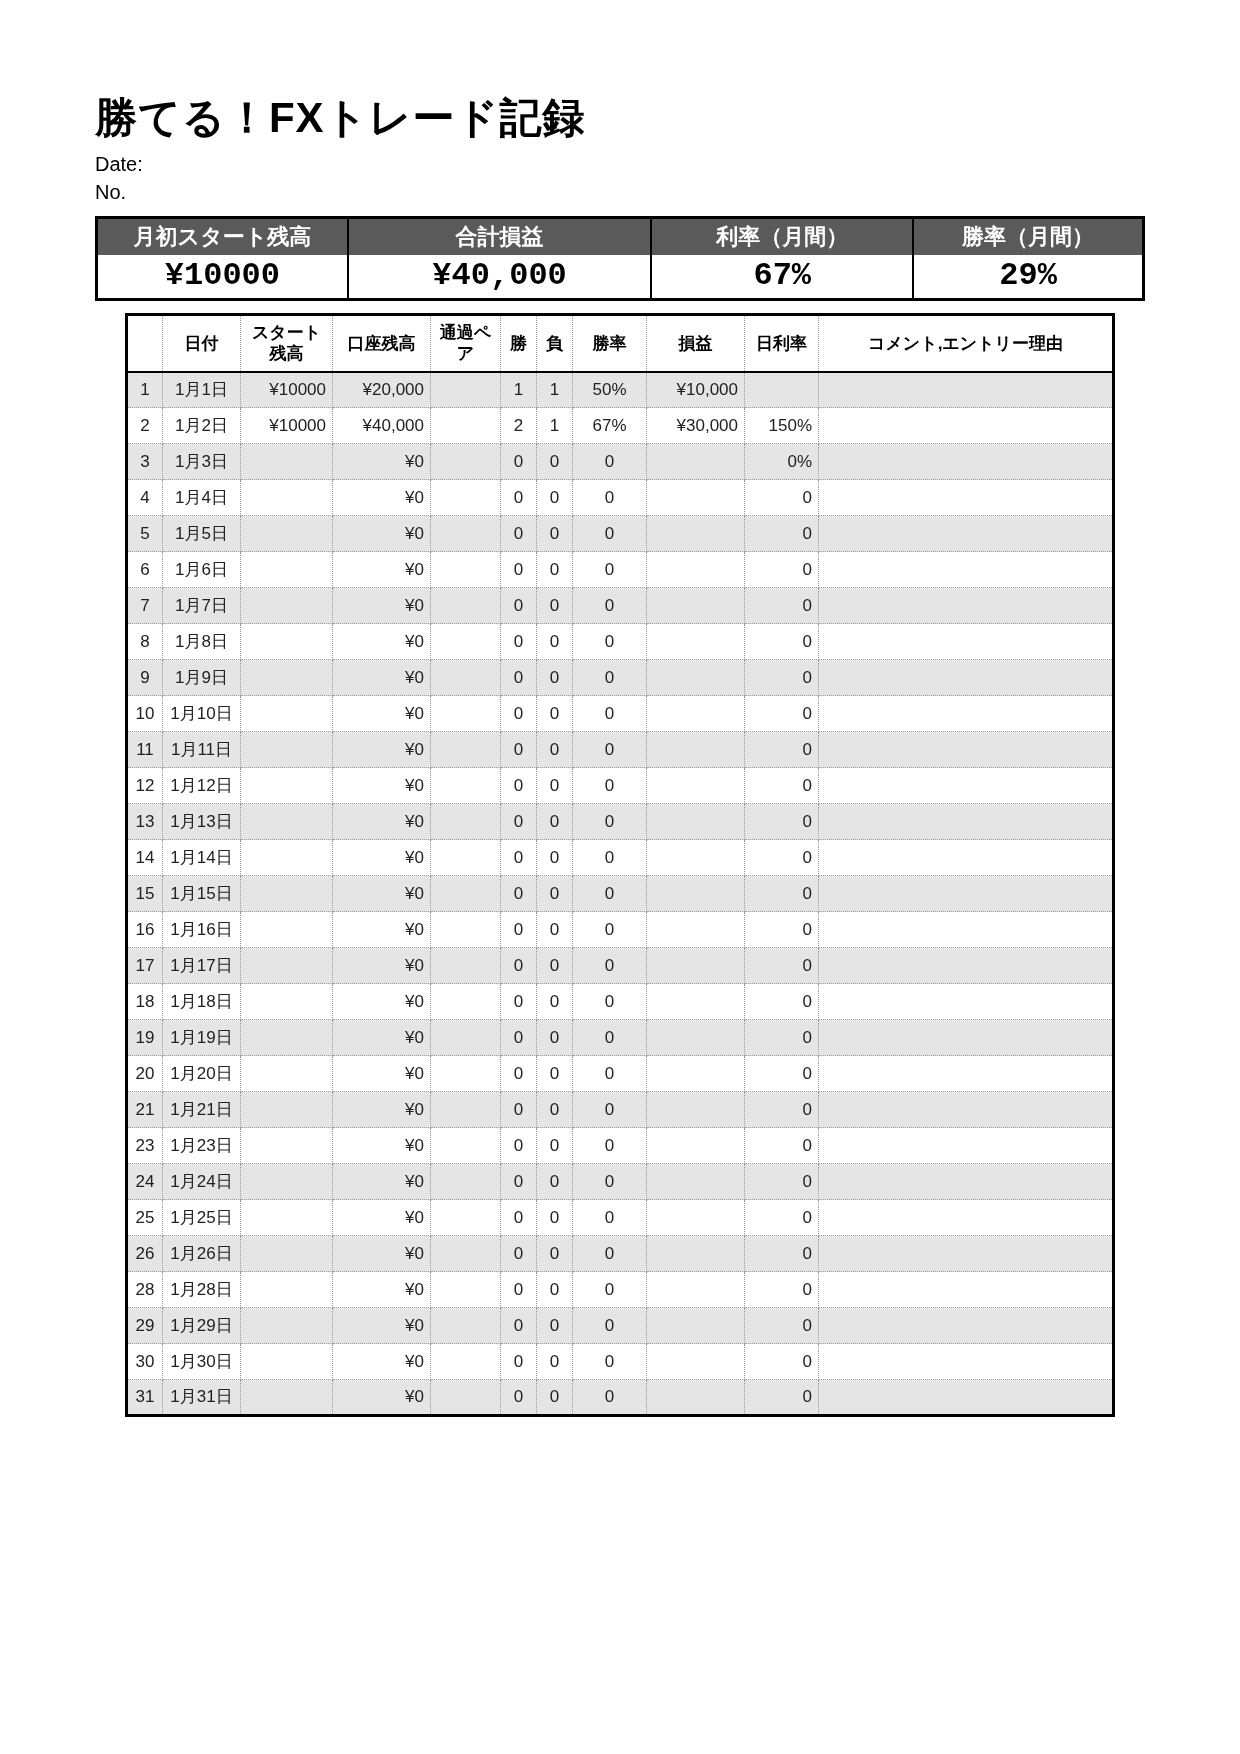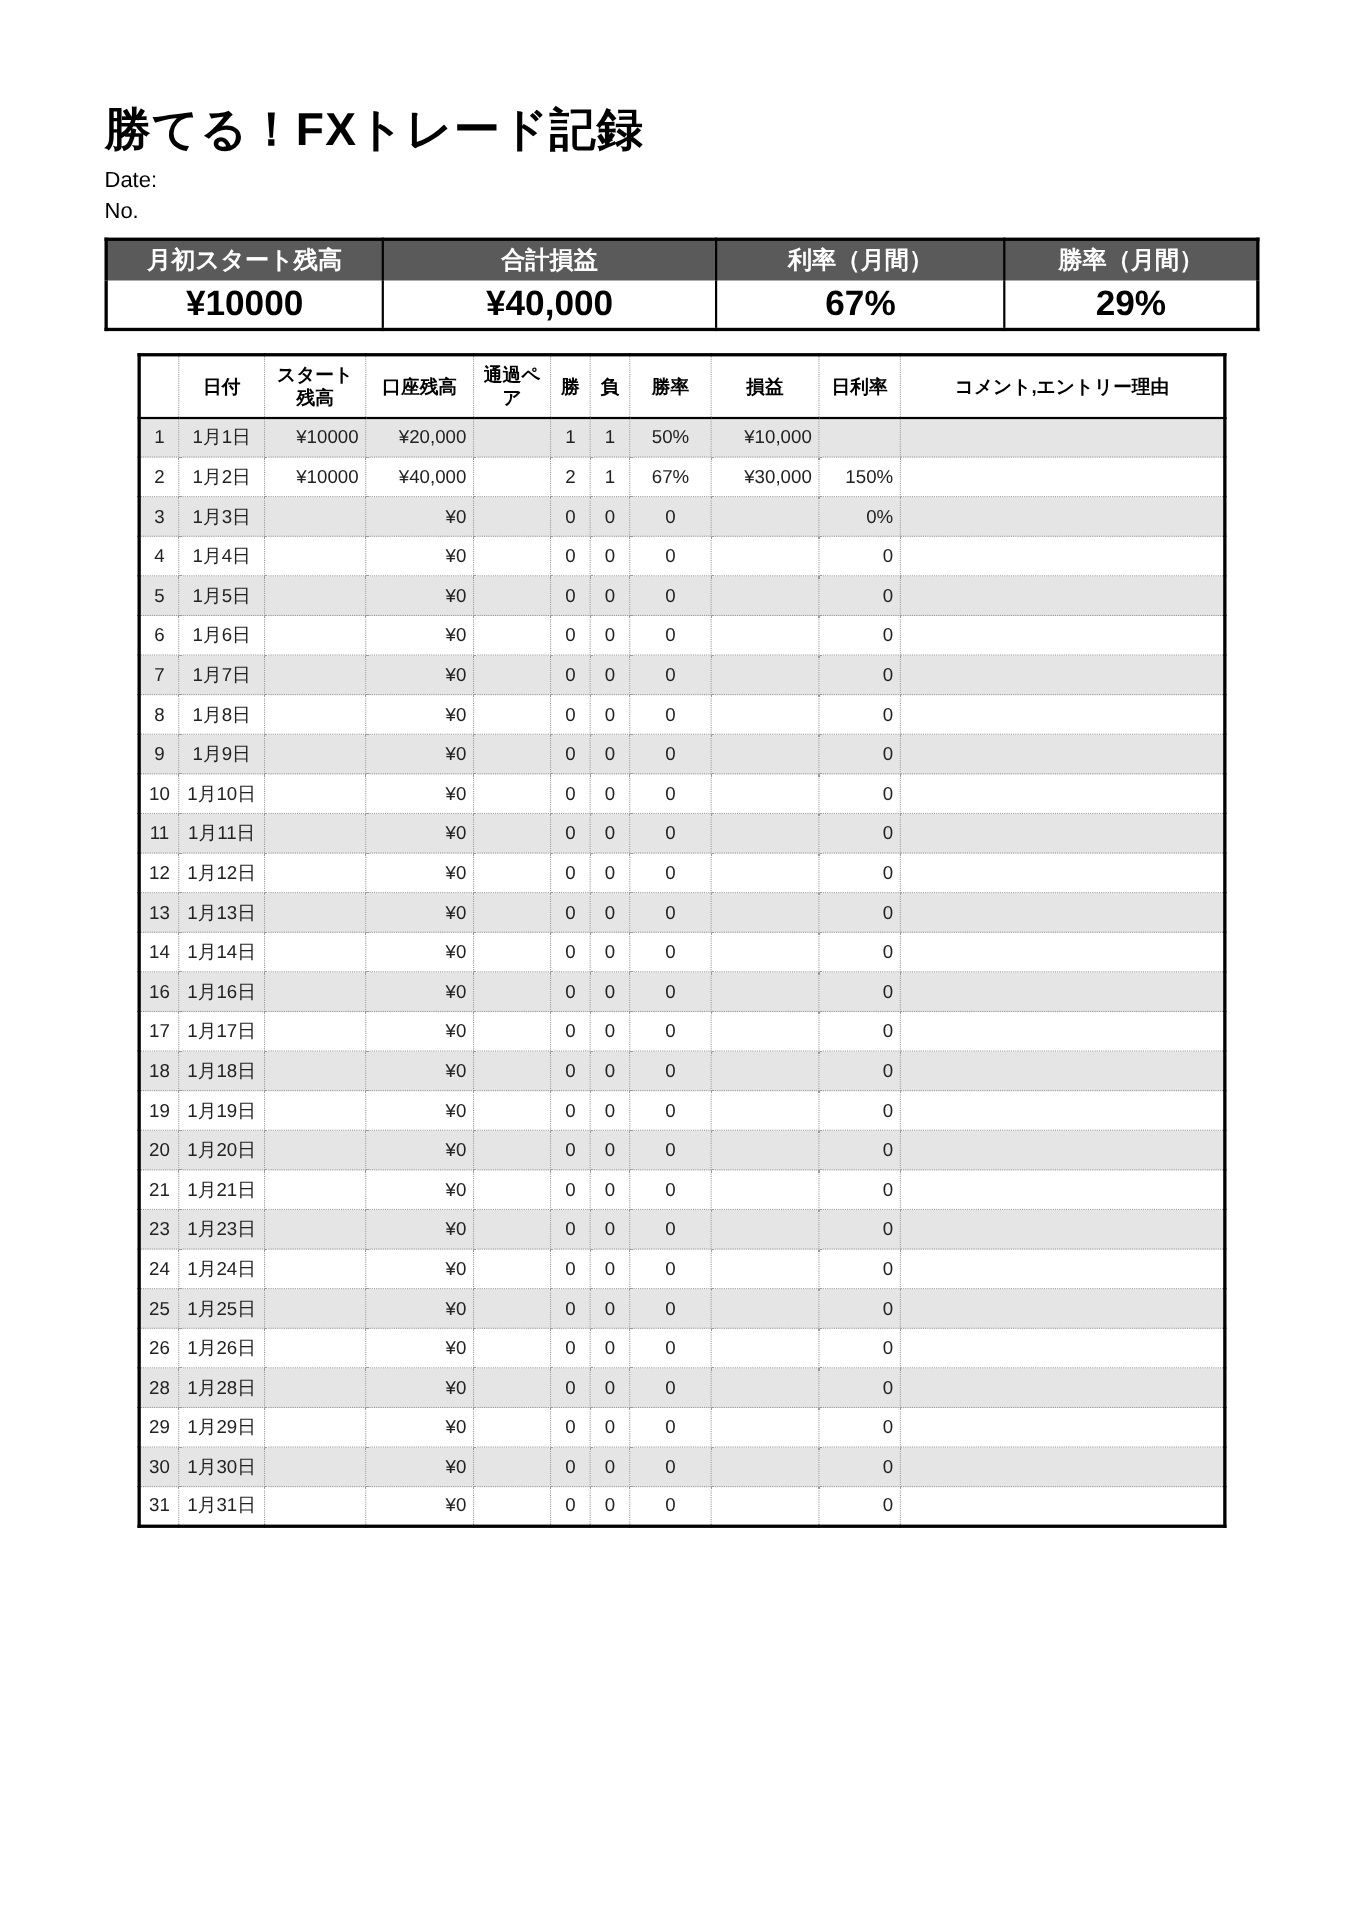--- a/index.html
+++ b/index.html
@@ -25,43 +25,43 @@
       font-size: 20px;
       line-height: 1.4;
       text-align: left;
       padding-top: 4px;
       padding-right: 40px;
     }
     .summary-table {
       width: 100%;
       border-collapse: collapse;
       border: 3px solid #000;
-      margin-bottom: 20px;
       table-layout: fixed;
+      font-family: Liberation Mono, monospace;
     }
     .summary-table th {
       background: #5a5a5a;
       color: #fff;
       font-size: 22px;
       font-weight: 700;
       padding: 3px 0;
       border-right: 2px solid #000;
       text-align: center;
     }
     .summary-table td {
       font-size: 32px;
       font-weight: 800;
       text-align: center;
       padding: 2px 0 4px 0;
       border-right: 2px solid #000;
     }
     .summary-table th:last-child, .summary-table td:last-child { border-right: none; }
 
     .detail-wrap {
-      padding: 0 30px;
+      padding: 12px 30px;
     }
     .detail-table {
       width: 100%;
       border-collapse: collapse;
       border: 3px solid #000;
       table-layout: fixed;
     }
     .detail-table th, .detail-table td {
       border-right: 1px dotted #999;
       border-bottom: 1px dotted #999;
@@ -339,20 +339,33 @@
           <td class="ta-right">¥0</td>
           <td></td>
           <td>0</td>
           <td>0</td>
           <td>0</td>
           <td class="ta-right"></td>
           <td class="ta-right">0</td>
           <td></td>
         </tr>
         <tr>
+          <td>15</td>
+          <td>1月15日</td>
+          <td class="ta-right"></td>
+          <td class="ta-right">¥0</td>
+          <td></td>
+          <td>0</td>
+          <td>0</td>
+          <td>0</td>
+          <td class="ta-right"></td>
+          <td class="ta-right">0</td>
+          <td></td>
+        </tr>
+        <tr>
           <td>16</td>
           <td>1月16日</td>
           <td class="ta-right"></td>
           <td class="ta-right">¥0</td>
           <td></td>
           <td>0</td>
           <td>0</td>
           <td>0</td>
           <td class="ta-right"></td>
           <td class="ta-right">0</td>

